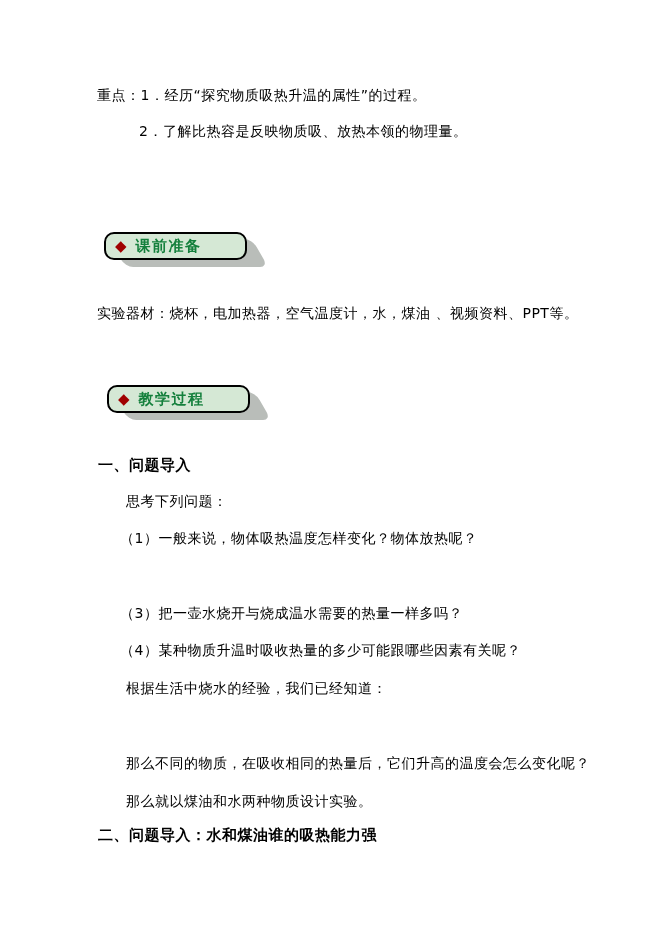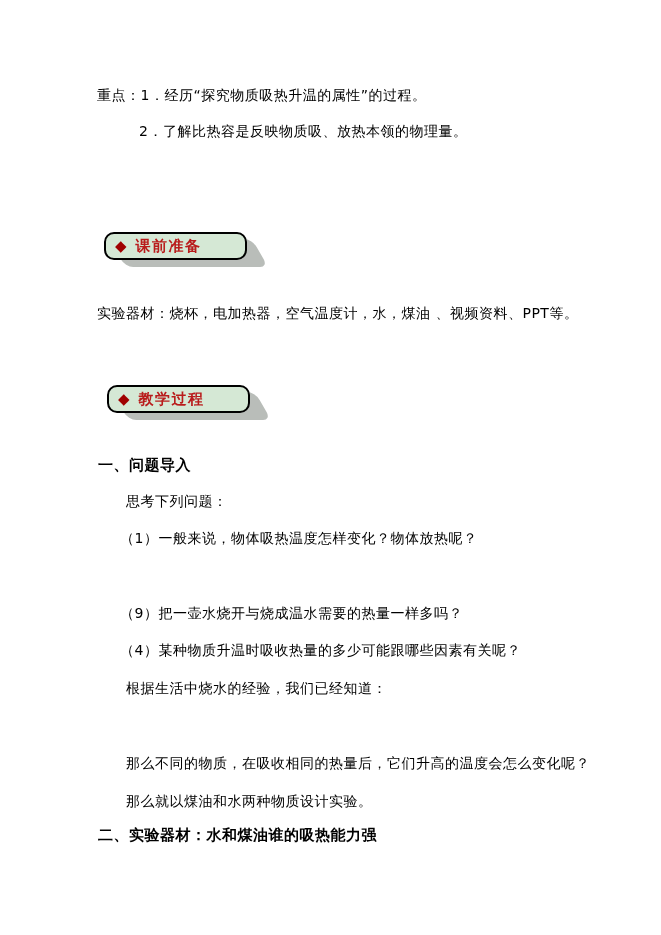--- a/index.html
+++ b/index.html
@@ -53,21 +53,21 @@
     align-items: center;
     padding-left: 9px;
   }
   .diamond {
     color: #a00000;
     font-size: 15px;
     line-height: 15px;
     margin-right: 9px;
   }
   .badge-label {
-    color: #b91c1c;
+    color: #15803d;
     font-weight: 700;
     font-size: 15px;
     letter-spacing: 1.5px;
   }
 </style>
 </head>
 <body>
 
 <div class="page">
 
@@ -94,26 +94,26 @@
     </div>
   </div>
 
   <div class="tline heading" style="left:98px; top:455px;">一、问题导入</div>
 
   <div class="tline" style="left:126px; top:491px;">思考下列问题：</div>
 
   <div class="tline" style="left:120px; top:528px;">（1）一般来说，物体吸热温度怎样变化？物体放热呢？</div>
 
 
-  <div class="tline" style="left:120px; top:603px;">（9）把一壶水烧开与烧成温水需要的热量一样多吗？</div>
+  <div class="tline" style="left:120px; top:603px;">（3）把一壶水烧开与烧成温水需要的热量一样多吗？</div>
 
   <div class="tline" style="left:120px; top:640px;">（4）某种物质升温时吸收热量的多少可能跟哪些因素有关呢？</div>
 
   <div class="tline" style="left:126px; top:678px;">根据生活中烧水的经验，我们已经知道：</div>
 
 
   <div class="tline" style="left:126px; top:753px;">那么不同的物质，在吸收相同的热量后，它们升高的温度会怎么变化呢？</div>
 
   <div class="tline" style="left:126px; top:791px;">那么就以煤油和水两种物质设计实验。</div>
 
-  <div class="tline heading" style="left:98px; top:825px;">二、实验器材：水和煤油谁的吸热能力强</div>
+  <div class="tline heading" style="left:98px; top:825px;">二、问题导入：水和煤油谁的吸热能力强</div>
 
 </div>
 
 </body></html>

